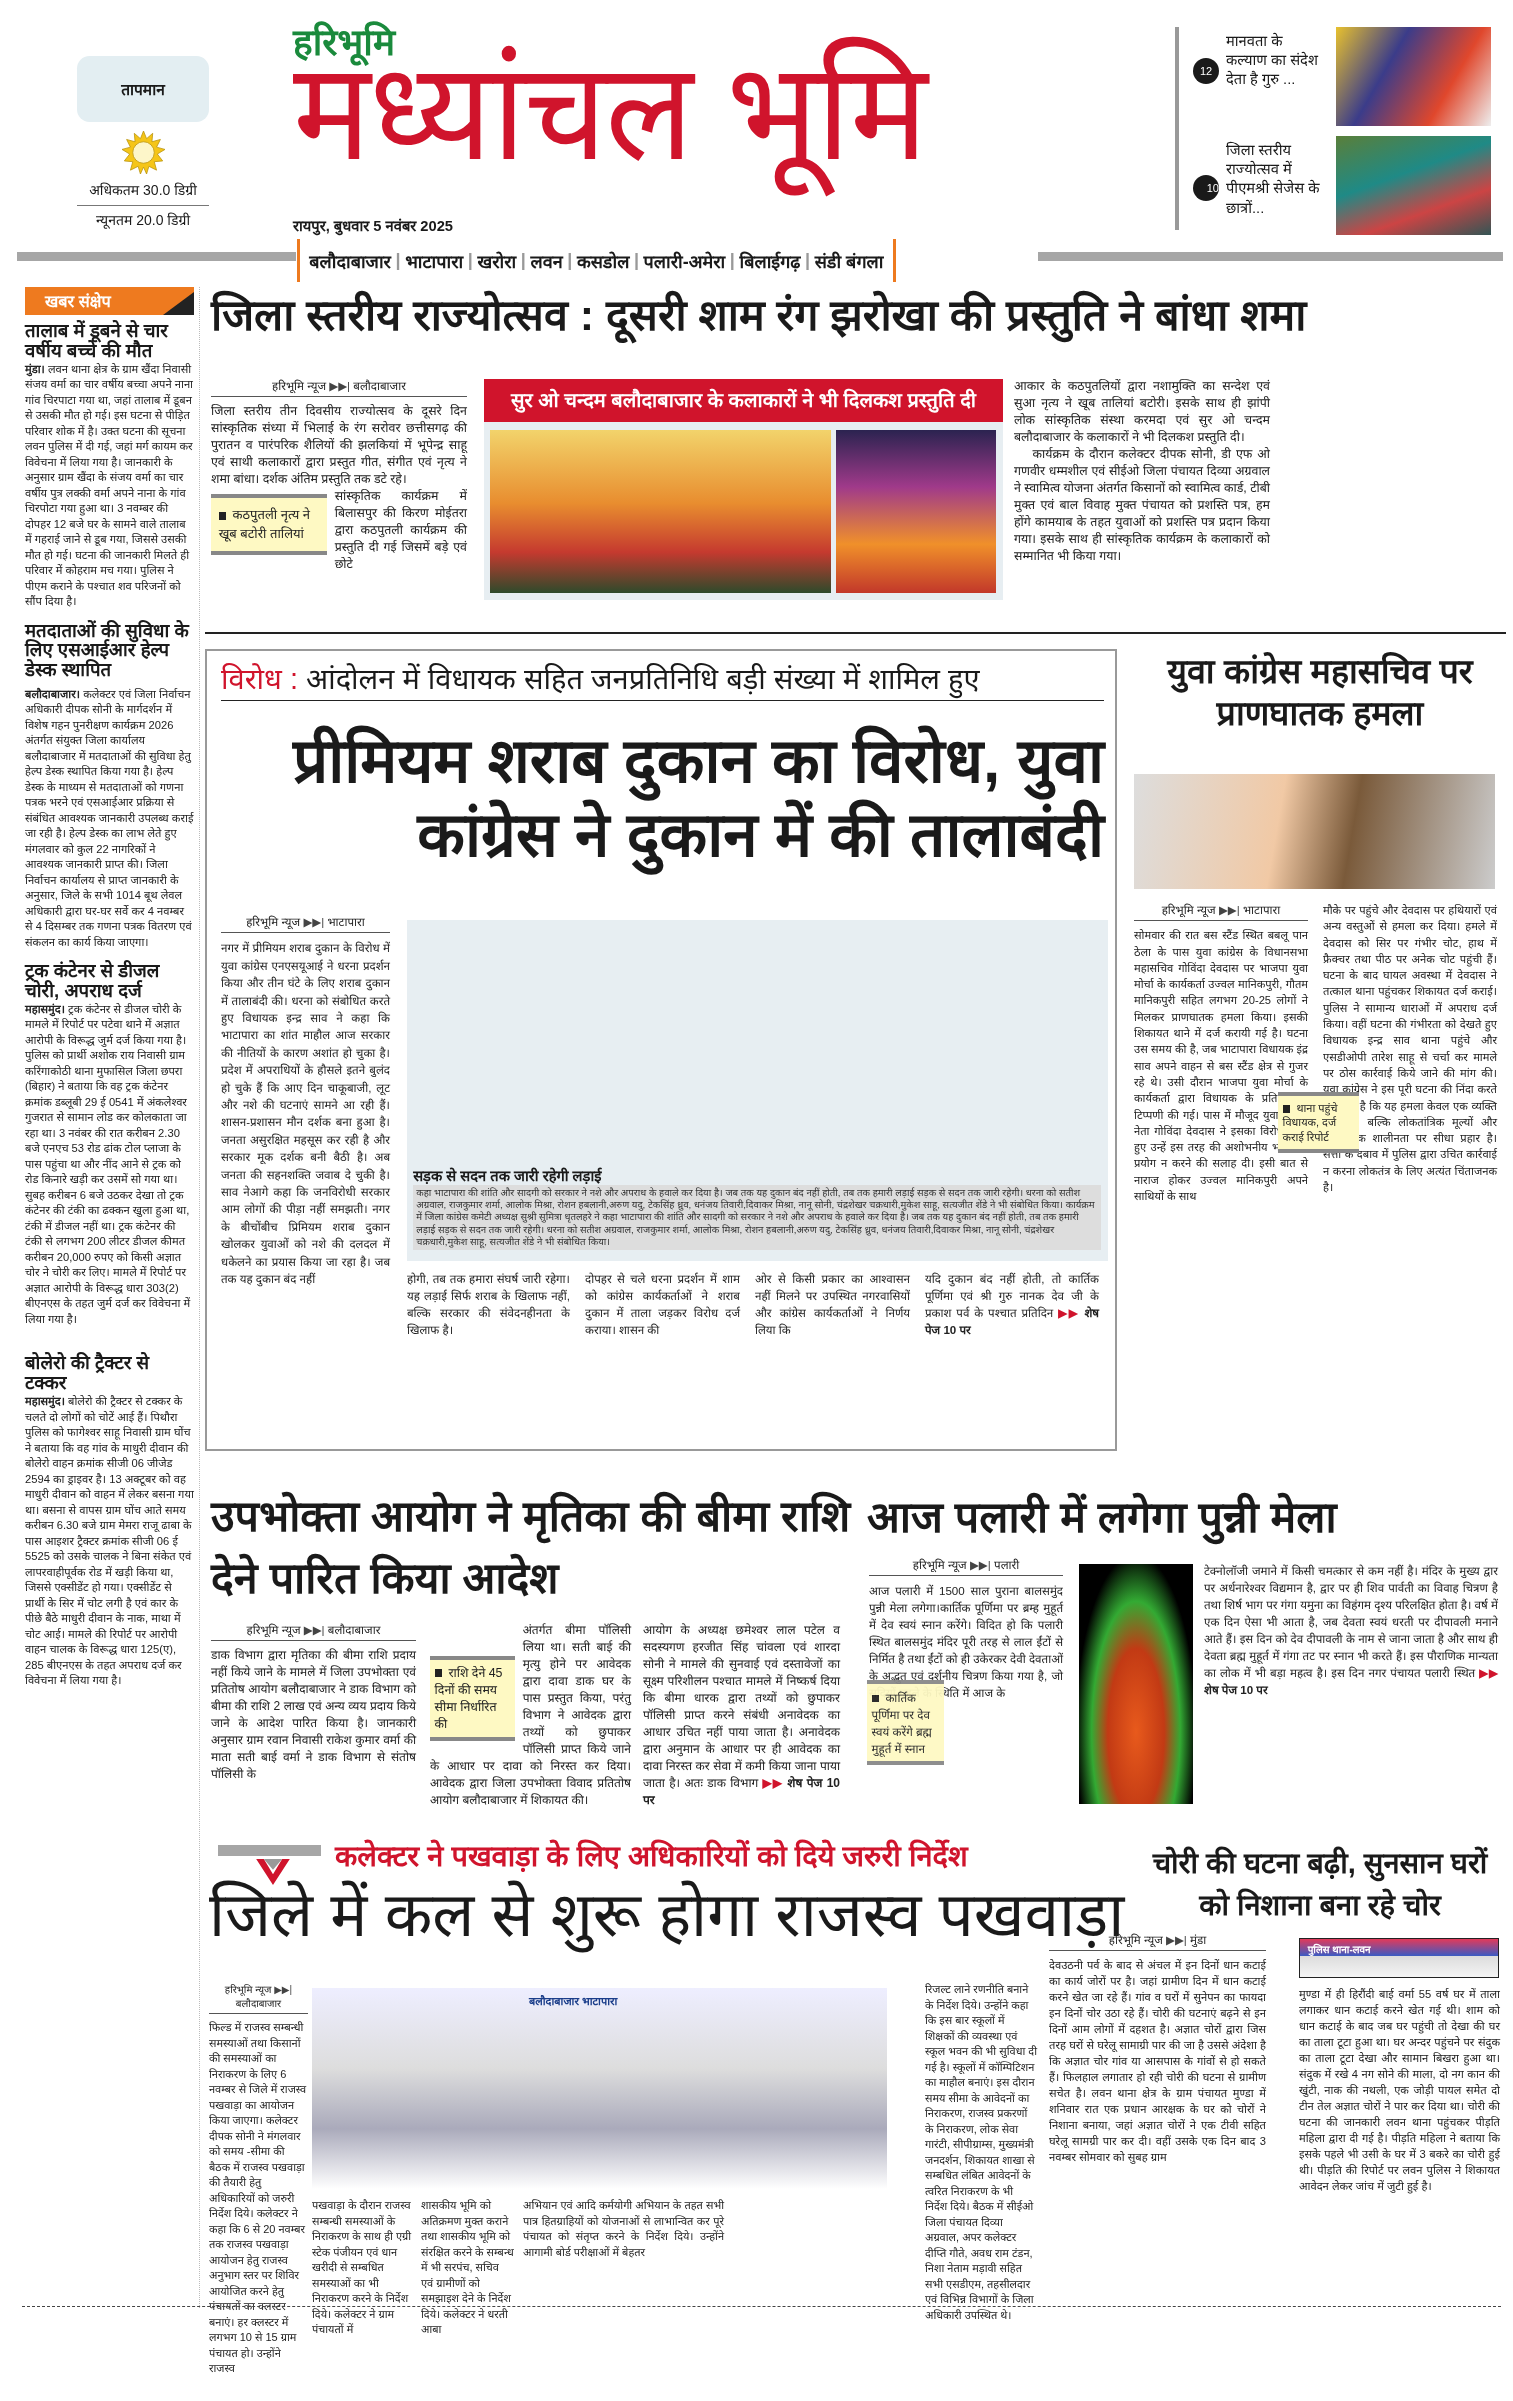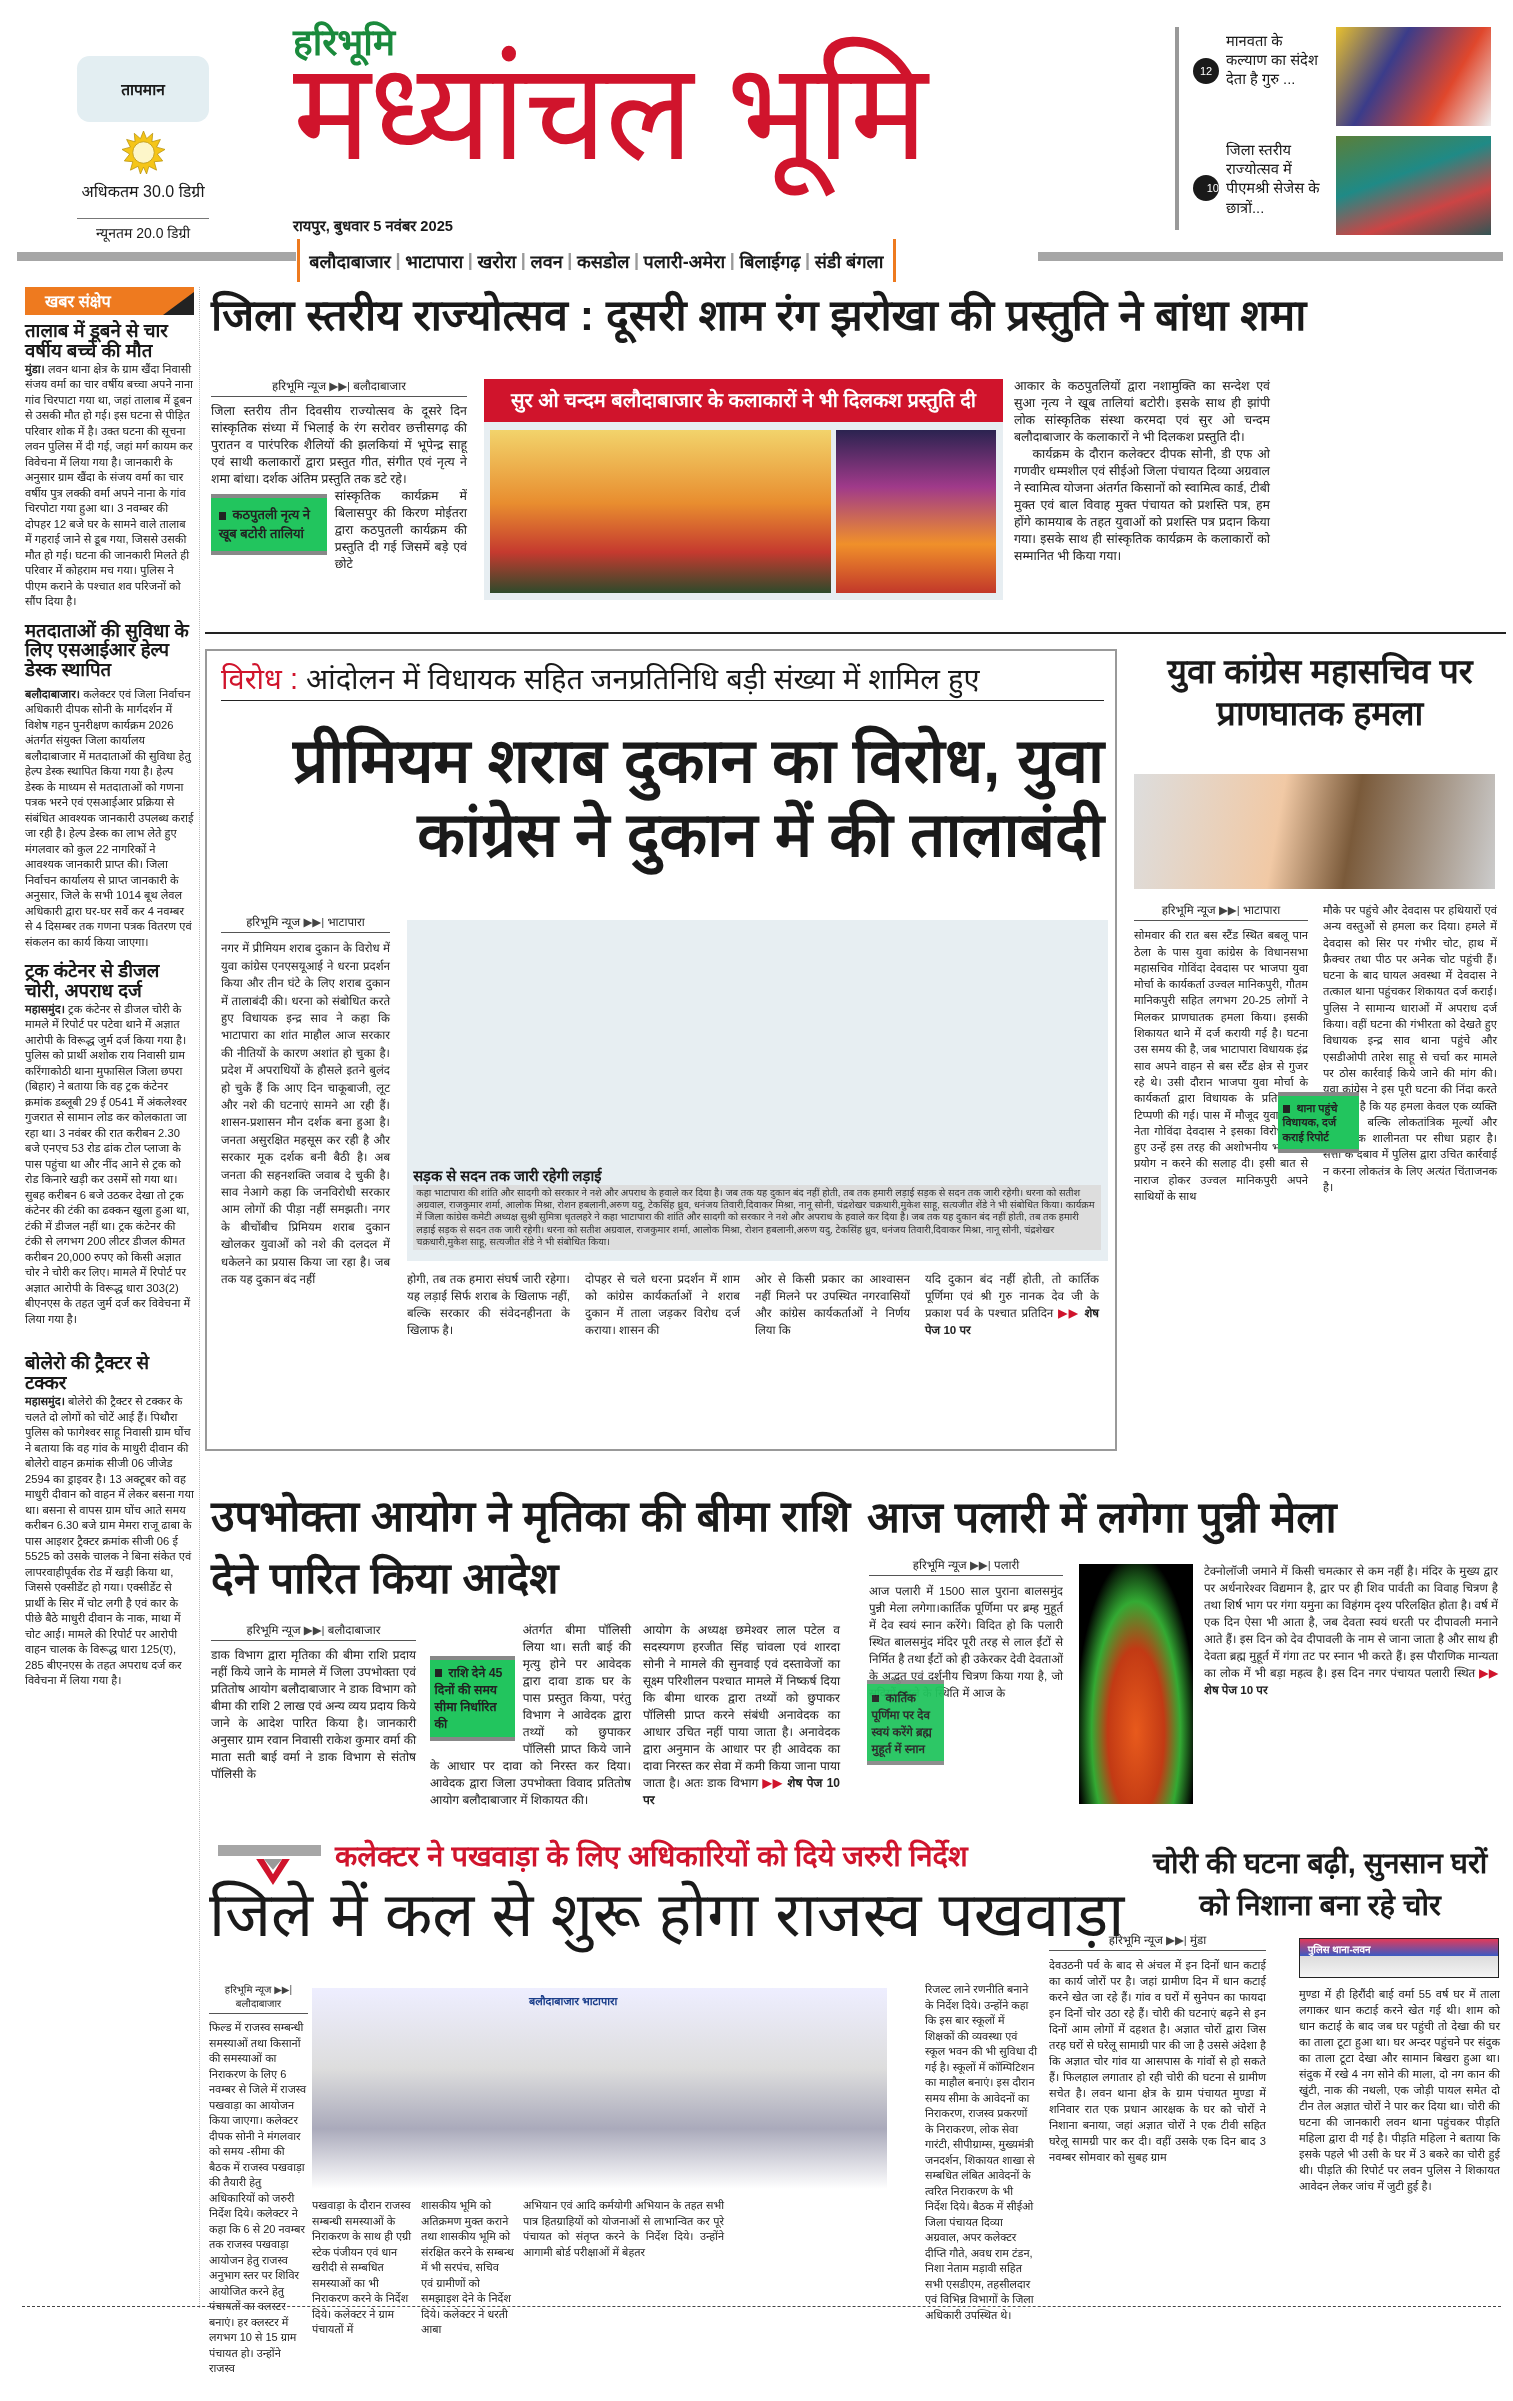--- a/index.html
+++ b/index.html
@@ -2,39 +2,39 @@
 <html style="font-size:12.4px"><head>
 <meta charset="utf-8">
 <style>
 *{box-sizing:border-box;margin:0;padding:0}
 body{width:1514px;height:2401px;background:#fff;font-family:"Liberation Sans",sans-serif;color:#1a1a1a;position:relative;overflow:hidden}
 .abs{position:absolute}
 .hl{font-weight:bold;line-height:1.05;color:#1a1a1a}
 .body{font-size:11.6px;line-height:16.3px;text-align:justify;color:#222}
 .byline{font-size:11.6px;text-align:center;border-bottom:1.5px solid #555;padding-bottom:3.1px;margin-bottom:6.2px;color:#222}
 .photo{background:linear-gradient(135deg,#c96 0%,#a44 40%,#336 100%)}
-.quote{background:#22c55e;border-top:4.6px solid #888;border-bottom:4.6px solid #888;padding:7.7px 7.7px;font-size:13px;line-height:18.6px;font-weight:bold;color:#222}
+.quote{background:#fef9c3;border-top:4.6px solid #888;border-bottom:4.6px solid #888;padding:7.7px 7.7px;font-size:13px;line-height:18.6px;font-weight:normal;color:#222}
 .quote .sq{display:inline-block;width:7.7px;height:7.7px;background:#222;margin-right:6.2px;vertical-align:middle}
 .more{font-weight:bold;color:#222}
 .more .arr{color:#d0142c}
 .divider-h{position:absolute;background:#222}
 .dash{position:absolute;border-top:1.5px dashed #444}
 </style>
 </head>
 <body>
 
 <div class="abs" style="left:77px;top:56px;width:132px;text-align:center">
   <div style="background:#e3eef2;border-radius:12.4px;font-weight:bold;font-size:15.5px;padding:22px 0">तापमान</div>
   <div style="margin:9.3px auto 6.2px;width:43px;height:43px;position:relative">
     <svg width="43" height="43" viewBox="0 0 56 56">
         <polygon points="28,0 32,10 40,3 39,14 50,11 45,21 56,24 46,30 53,39 42,40 45,51 35,46 32,56 28,47 24,56 21,46 11,51 14,40 3,39 10,30 0,24 11,21 6,11 17,14 16,3 24,10" fill="#f5c518" stroke="#b8930a" stroke-width="1"></polygon>
         <circle cx="28" cy="28" r="14" fill="#fdf6c9" stroke="#b8930a"></circle>
       </svg>
   </div>
-  <div style="font-size:16px;border-bottom:1.5px solid #777;padding-bottom:16px">अधिकतम 30.0 डिग्री</div>
+  <div style="font-size:14px;border-bottom:1.5px solid #777;padding-bottom:6px">अधिकतम 30.0 डिग्री</div>
   <div style="font-size:14px;padding-top:3.1px">न्यूनतम 20.0 डिग्री</div>
 </div>
 
 <div class="abs" style="left:293px;top:23px;width:620px">
   <div style="color:#1a8a3c;font-weight:bold;font-size:37px;line-height:39px;position:absolute;left:0;top:0">हरिभूमि</div>
   <div style="color:#d0142c;font-size:130px;line-height:132px;letter-spacing:-1.5px;position:absolute;left:0;top:23px;white-space:nowrap;transform:scaleY(1.05)">मध्यांचल भूमि</div>
   <div style="position:absolute;left:0;top:192px;font-size:14.7px;font-weight:bold;white-space:nowrap">रायपुर, बुधवार 5 नवंबर 2025</div>
 </div>
 
 <div class="abs" style="left:17px;top:252px;width:279px;height:9.3px;background:#a6a6a6"></div>

